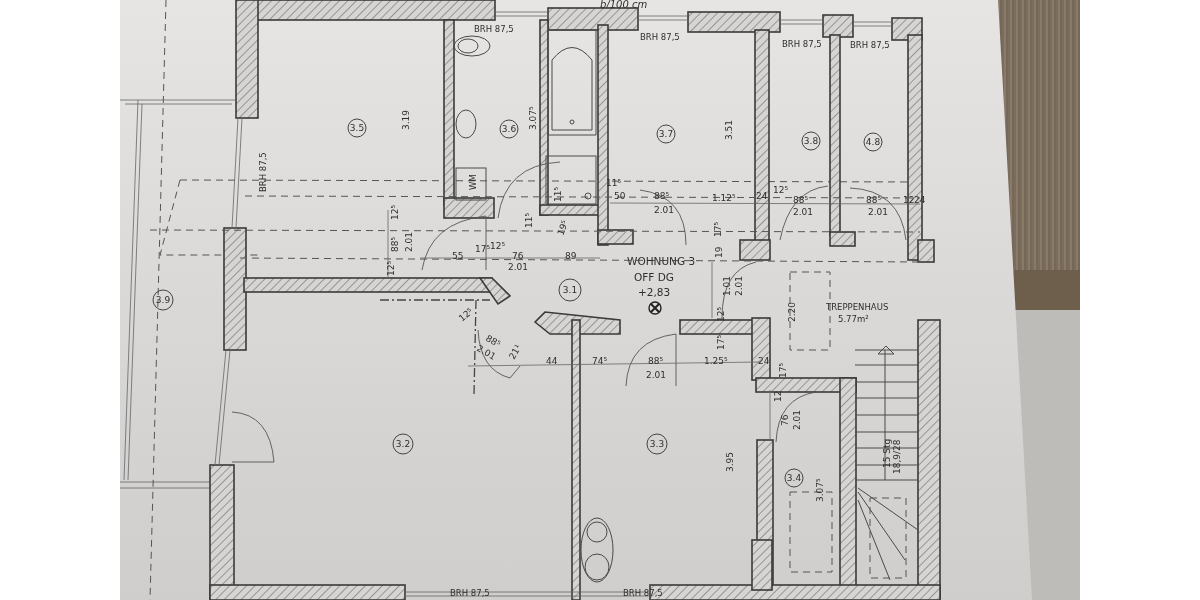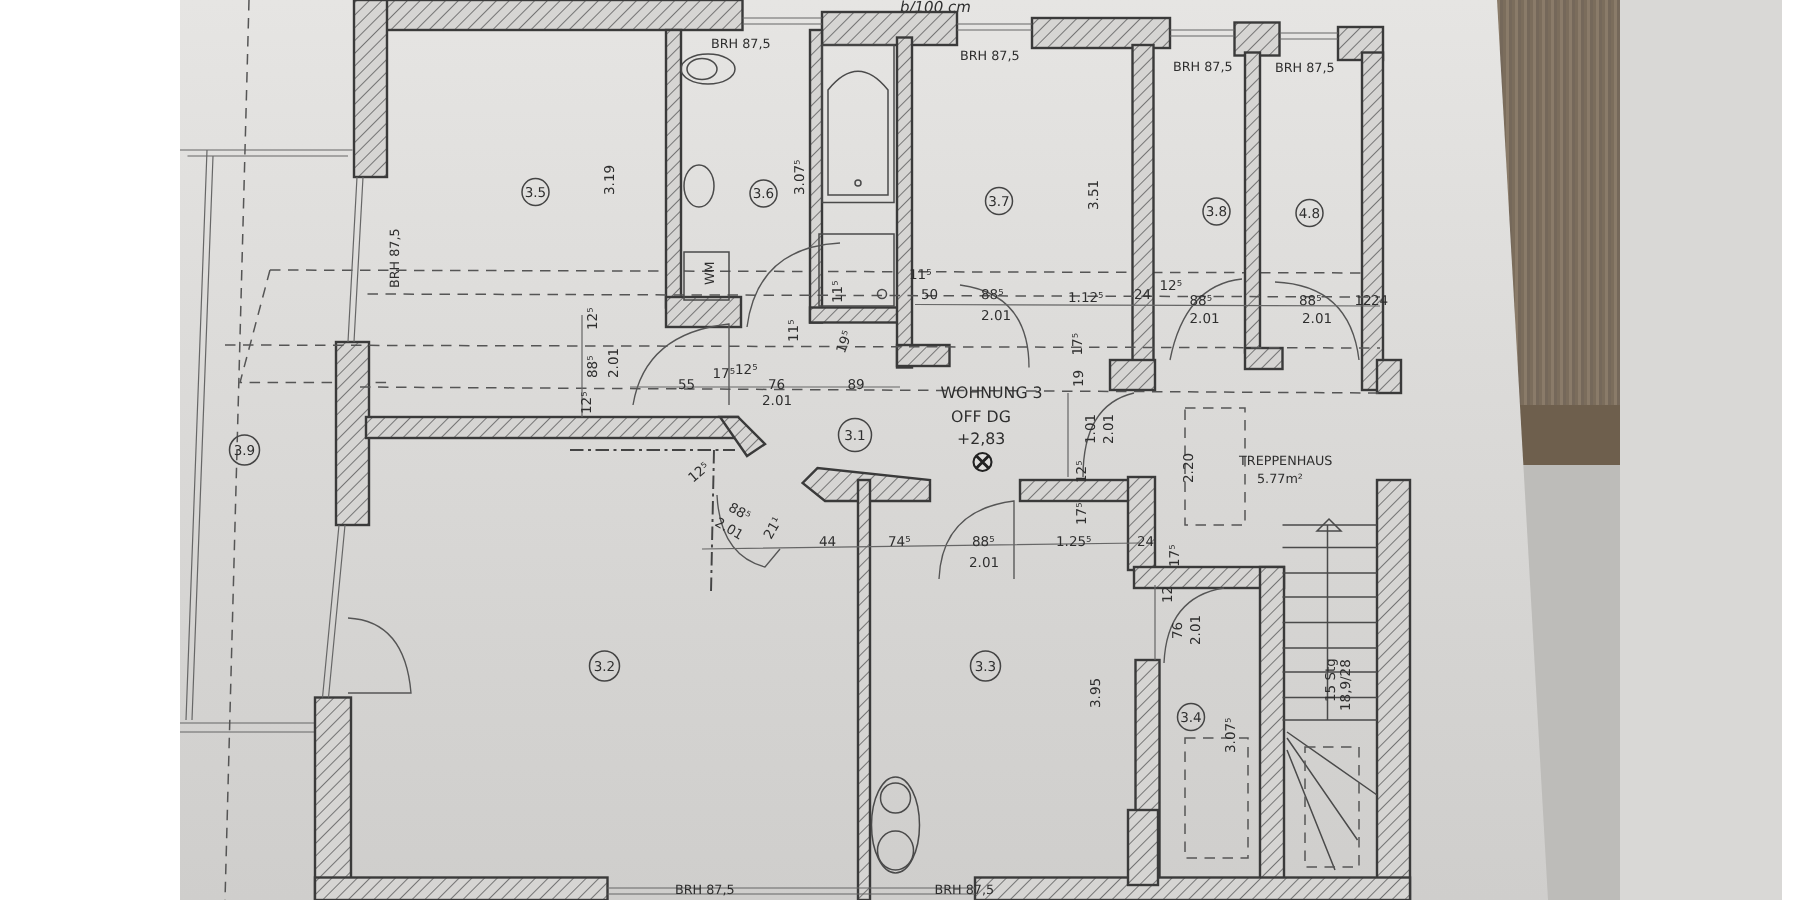--- a/index.html
+++ b/index.html
@@ -1,17 +1,17 @@
 <!DOCTYPE html>
 <html><head>
 <meta charset="utf-8">
 <style>
   html,body{margin:0;padding:0;background:#ffffff;}
   body{width:1200px;height:600px;overflow:hidden;position:relative;font-family:"DejaVu Sans",sans-serif;}
-  #photo{position:absolute;left:120px;top:0;width:1068px;height:600px;overflow:hidden;background:#d9d8d6;}
+  #photo{position:absolute;left:120px;top:0;width:960px;height:600px;overflow:hidden;background:#d9d8d6;}
   #bg-fabric{position:absolute;left:876px;top:0;width:84px;height:310px;
     background:repeating-linear-gradient(90deg,#7b6d5c 0 2px,#8a7b69 2px 4px,#75685a 4px 6px);}
   #bg-fabric-edge{position:absolute;left:880px;top:270px;width:80px;height:40px;background:#6e5f4d;}
   #bg-floor{position:absolute;left:880px;top:310px;width:80px;height:290px;background:#bdbcb9;}
   #paper{position:absolute;left:0;top:0;width:960px;height:600px;
     clip-path:polygon(0 0,878px 0,912px 600px,0 600px);
     background:linear-gradient(180deg,#e6e5e3 0%,#dcdbd9 40%,#d5d4d2 70%,#cfcecc 100%);}
   svg{position:absolute;left:0;top:0;}
   .w{fill:url(#hatch);stroke:#3a3a3a;stroke-width:1.6;}
   .ln{stroke:#4a4a4a;stroke-width:1;fill:none;}

